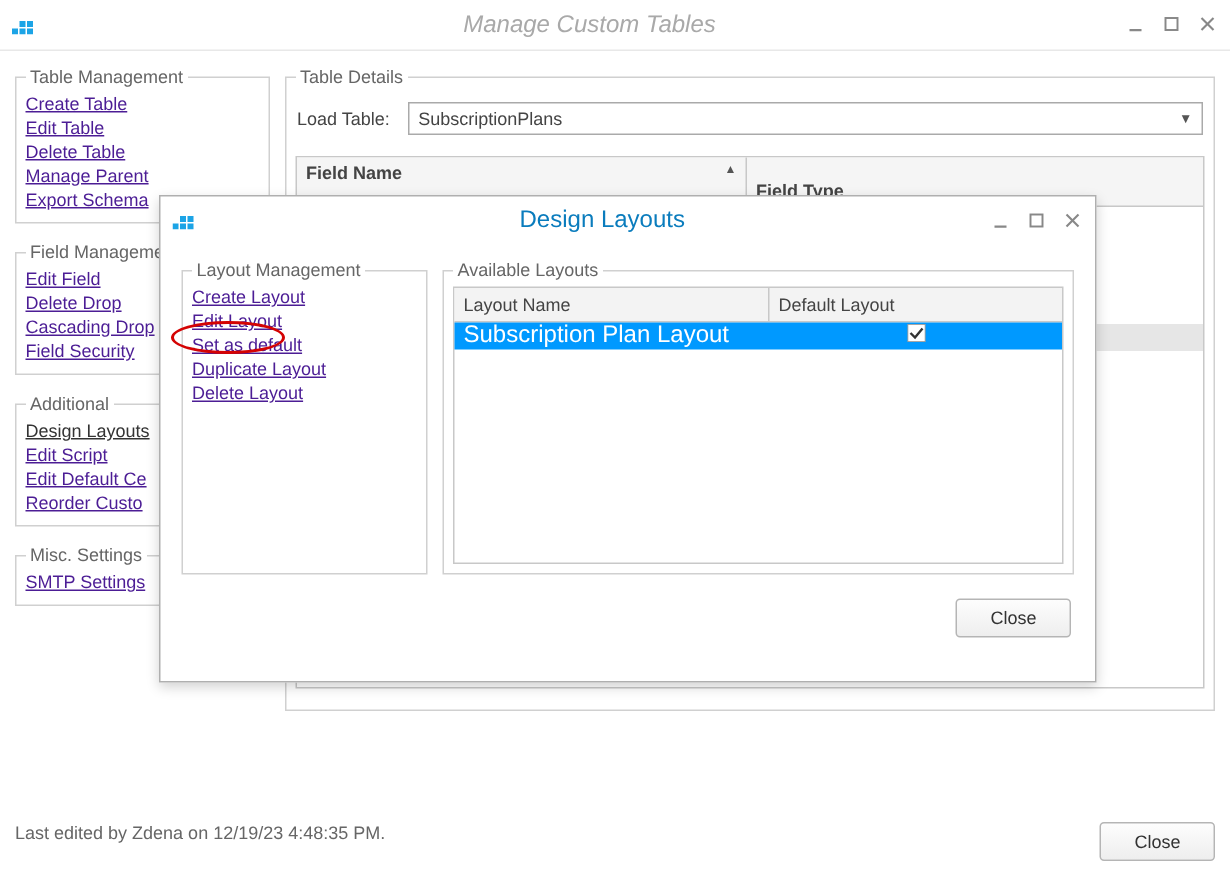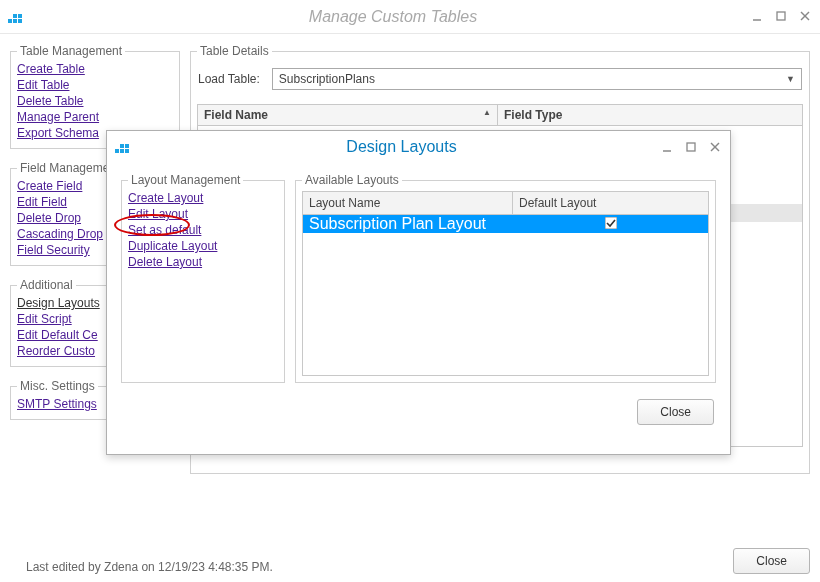--- a/index.html
+++ b/index.html
@@ -30,21 +30,21 @@
   .details-row label { font-size: 12px; }
   .select-box { flex:1; display:flex; align-items:center; justify-content:space-between; border:1px solid #aaa; padding:3px 6px; background:#fff; height:22px; }
   .select-box .caret { font-size:9px; color:#555; }
   .grid { border:1px solid #c8c8c8; }
   .grid-header { display:flex; background:#f5f5f5; border-bottom:1px solid #c8c8c8; font-size:12px; }
   .grid-header .col { padding:3px 6px; border-right:1px solid #c8c8c8;font-weight:bold; }
   .grid-header .col:last-child { border-right:none; }
   .grid-body { height: 320px; position:relative; background:#fff; }
   .grid-body .selband { position:absolute; top:78px; left:0; right:0; height:18px; background:#e6e6e6; }
 
-  .bottom-bar { position:absolute; bottom:8px; left:26px; right:10px; display:flex; justify-content:space-between; align-items:flex-end; }
+  .bottom-bar { position:absolute; bottom:8px; left:10px; right:10px; display:flex; justify-content:space-between; align-items:flex-start; }
   .bottom-bar .status { color:#666; }
   .btn { border:1px solid #b5b5b5; background:linear-gradient(#fdfdfd,#eee); padding:5px 22px; border-radius:3px; font-size:12px; cursor:pointer; color:#333; }
 
   
   .modal { position:absolute; left:106px; top:130px; width:625px; height:325px; background:#fff; border:1px solid #afafaf; box-shadow: 0 3px 8px rgba(0,0,0,0.18); z-index: 20; }
   .modal-titlebar { height:32px; display:flex; align-items:center; padding: 0 8px; }
   .modal-title { flex:1; text-align:center; color:#0a7cbd; font-size:16px; }
 
   .modal-body { display:flex; padding: 10px 14px; gap: 10px; }
   .modal fieldset.group { position:relative; }
@@ -110,21 +110,20 @@
         <a>Edit Table</a>
         <a>Delete Table</a>
         <a>Manage Parent</a>
         <a>Export Schema</a>
       </div>
     </fieldset>
 
     <fieldset class="group">
       <legend>Field Management</legend>
       <div class="link-list">
-        <a>Create Field</a>
         <a>Edit Field</a>
         <a>Delete Drop</a>
         <a>Cascading Drop</a>
         <a>Field Security</a>
       </div>
     </fieldset>
 
     <fieldset class="group">
       <legend>Additional</legend>
       <div class="link-list">
@@ -152,21 +151,21 @@
           <span>SubscriptionPlans</span>
           <span class="caret">▼</span>
         </div>
       </div>
       <div class="grid">
         <div class="grid-header">
           <div class="col" style="flex:0 0 300px; display:flex;">
             <span>Field Name</span>
             <span class="sort-caret">▲</span>
           </div>
-          <div class="col" style="flex:1;">Field Type</div>
+          <div class="col" style="flex:1;margin-top:12px;">Field Type</div>
         </div>
         <div class="grid-body">
            <div class="selband"></div>
         </div>
       </div>
     </fieldset>
   </div>
 </div>
 
 <div class="bottom-bar">

